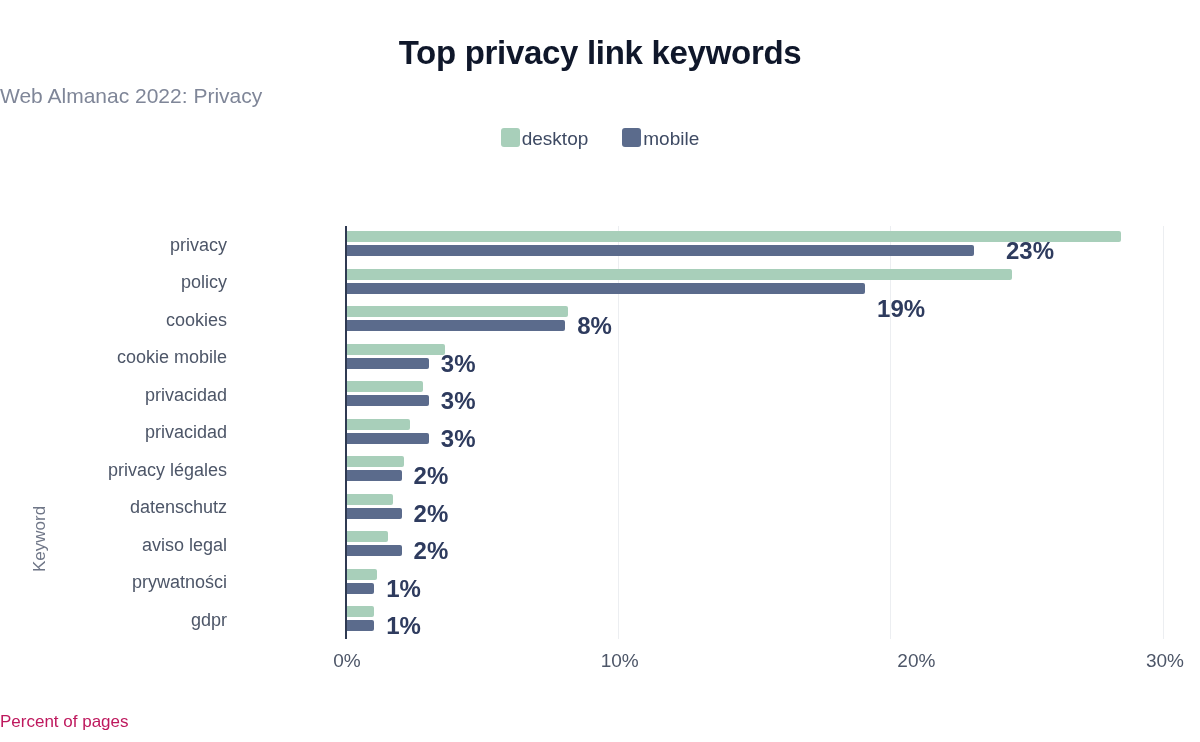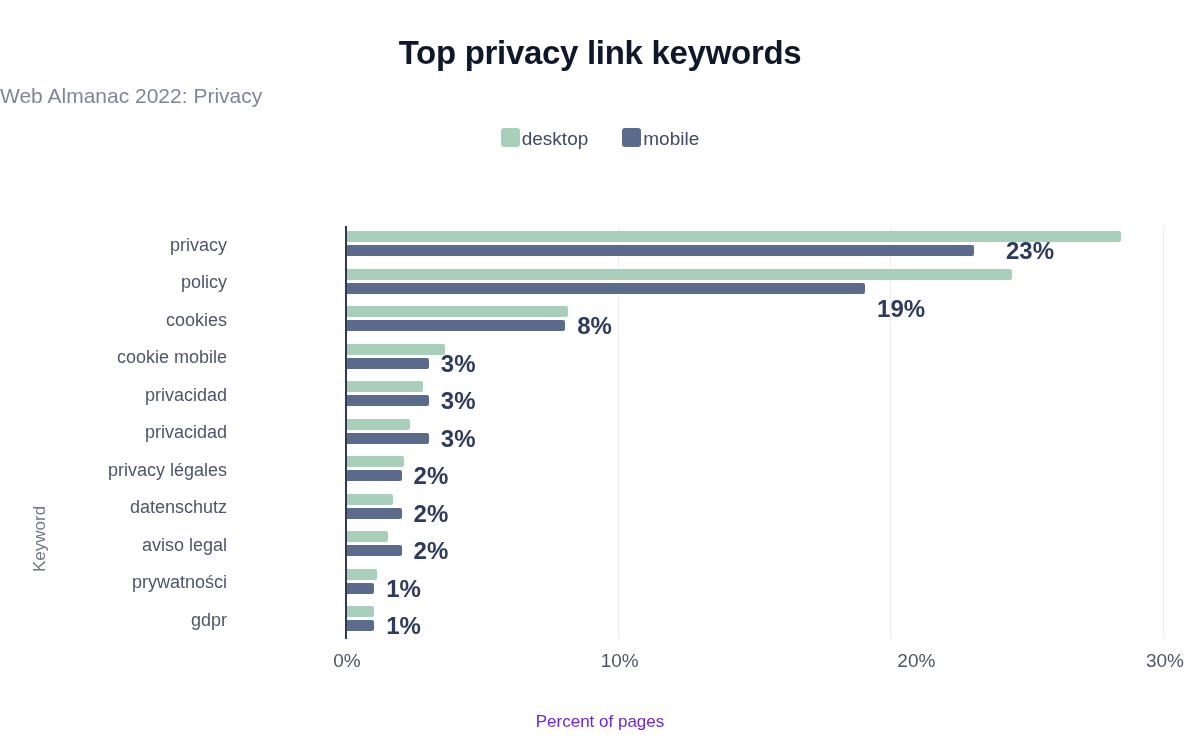--- a/index.html
+++ b/index.html
@@ -72,23 +72,23 @@
     transform-origin: left top;
     font-size: 17px;
     color: #6f7687;
     white-space: nowrap;
   }
   .xlabel {
     position: absolute;
     left: 0;
     right: 0;
     top: 492px;
-    text-align: center;
+    text-align: left;
     font-size: 17px;
-    color: #6d28d9;
+    color: #be185d;
   }
   .grid-zone {
     position: absolute;
     left: 345px;
     top: 6px;
     width: 820px;
     height: 413px;
   }
   .gridline {
     position: absolute;

